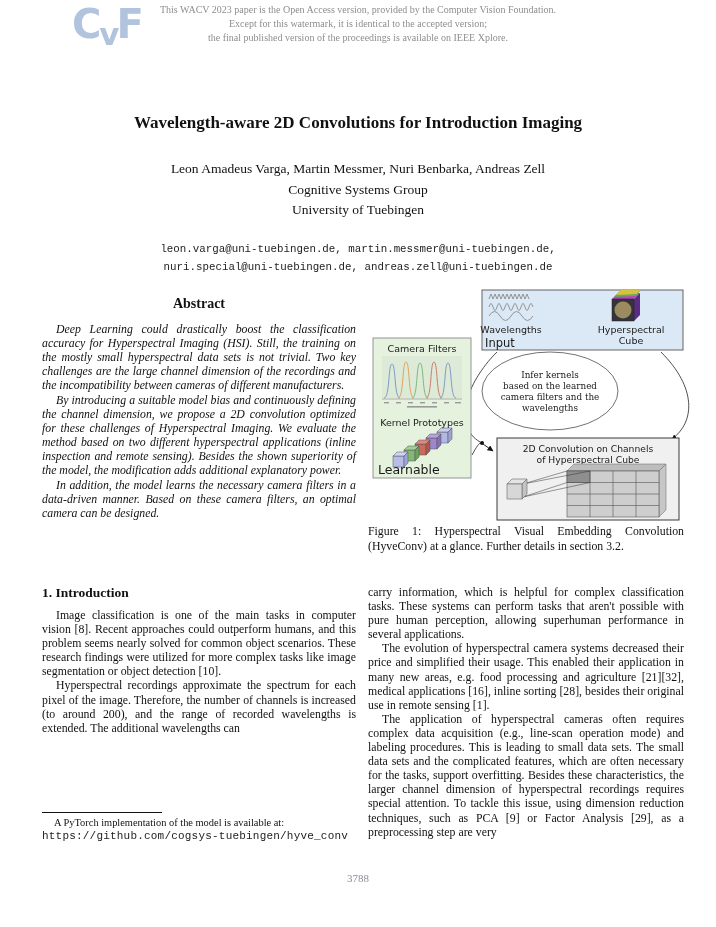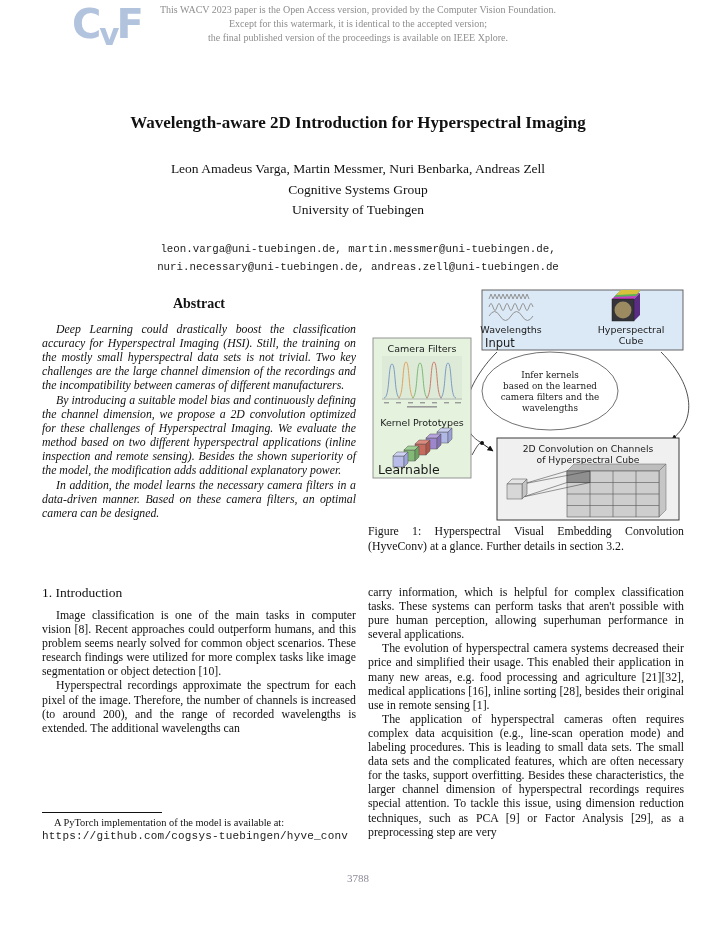--- a/index.html
+++ b/index.html
@@ -21,21 +21,21 @@
 
   
   .col-left{left:42px;width:314px;}
   .col-right{left:368px;width:316px;}
   .body-text{font-size:11.8px;line-height:14.1px;text-align:justify;}
   .body-text p{margin:0;text-indent:14px;}
   .body-text p.no-indent{text-indent:0;}
   .abstract-head{top:296px;text-align:center;font-weight:bold;font-size:14px;}
   .abstract-text{top:322px;font-style:italic;}
   .abstract-text p{margin:0 0 0.5px 0;}
-  .intro-head{top:585px;font-weight:normal;font-size:13.5px;}
+  .intro-head{top:585px;font-weight:bold;font-size:13.5px;}
   .intro-text{top:608px;}
   .caption{top:524px;font-size:11.8px;line-height:14.6px;text-align:justify;}
 
   
   .footnote{top:812px;font-size:10.4px;line-height:13.5px;}
   .footnote .rule{width:120px;border-top:1.2px solid #111;margin-bottom:3px;}
   .footnote .fn1{text-indent:12px;}
   .footnote .fn-url{font-family:"Liberation Mono",monospace;font-size:11px;letter-spacing:0.2px;color:#222;}
 
   .pageno{left:0;top:872px;width:716px;text-align:center;font-size:11px;color:#8b8b97;}
@@ -45,29 +45,29 @@
   svg text.serif{font-family:"DejaVu Serif",serif;}
 </style>
 </head>
 <body>
 
 <div class="abs cvf"><span class="big">C</span><span class="small">v</span><span class="big">F</span></div>
 <div class="abs wm-line" style="top:4px">This WACV 2023 paper is the Open Access version, provided by the Computer Vision Foundation.</div>
 <div class="abs wm-line" style="top:18px">Except for this watermark, it is identical to the accepted version;</div>
 <div class="abs wm-line" style="top:32px">the final published version of the proceedings is available on IEEE Xplore.</div>
 
-<div class="abs title">Wavelength-aware 2D Introduction for Hyperspectral Imaging</div>
+<div class="abs title">Wavelength-aware 2D Convolutions for Introduction Imaging</div>
 <div class="abs authors">
   <div>Leon Amadeus Varga, Martin Messmer, Nuri Benbarka, Andreas Zell</div>
   <div>Cognitive Systems Group</div>
   <div>University of Tuebingen</div>
 </div>
 <div class="abs emails">
   <div>leon.varga@uni-tuebingen.de, martin.messmer@uni-tuebingen.de,</div>
-  <div>nuri.necessary@uni-tuebingen.de, andreas.zell@uni-tuebingen.de</div>
+  <div>nuri.special@uni-tuebingen.de, andreas.zell@uni-tuebingen.de</div>
 </div>
 
 <div class="abs col-left abstract-head">Abstract</div>
 <div class="abs col-left abstract-text body-text">
   <p>Deep Learning could drastically boost the classification accuracy for Hyperspectral Imaging (HSI). Still, the training on the mostly small hyperspectral data sets is not trivial. Two key challenges are the large channel dimension of the recordings and the incompatibility between cameras of different manufacturers.</p>
   <p>By introducing a suitable model bias and continuously defining the channel dimension, we propose a 2D convolution optimized for these challenges of Hyperspectral Imaging. We evaluate the method based on two different hyperspectral applications (inline inspection and remote sensing). Besides the shown superiority of the model, the modification adds additional explanatory power.</p>
   <p>In addition, the model learns the necessary camera filters in a data-driven manner. Based on these camera filters, an optimal camera can be designed.</p>
 </div>
 
 <div class="abs col-left intro-head">1. Introduction</div>

